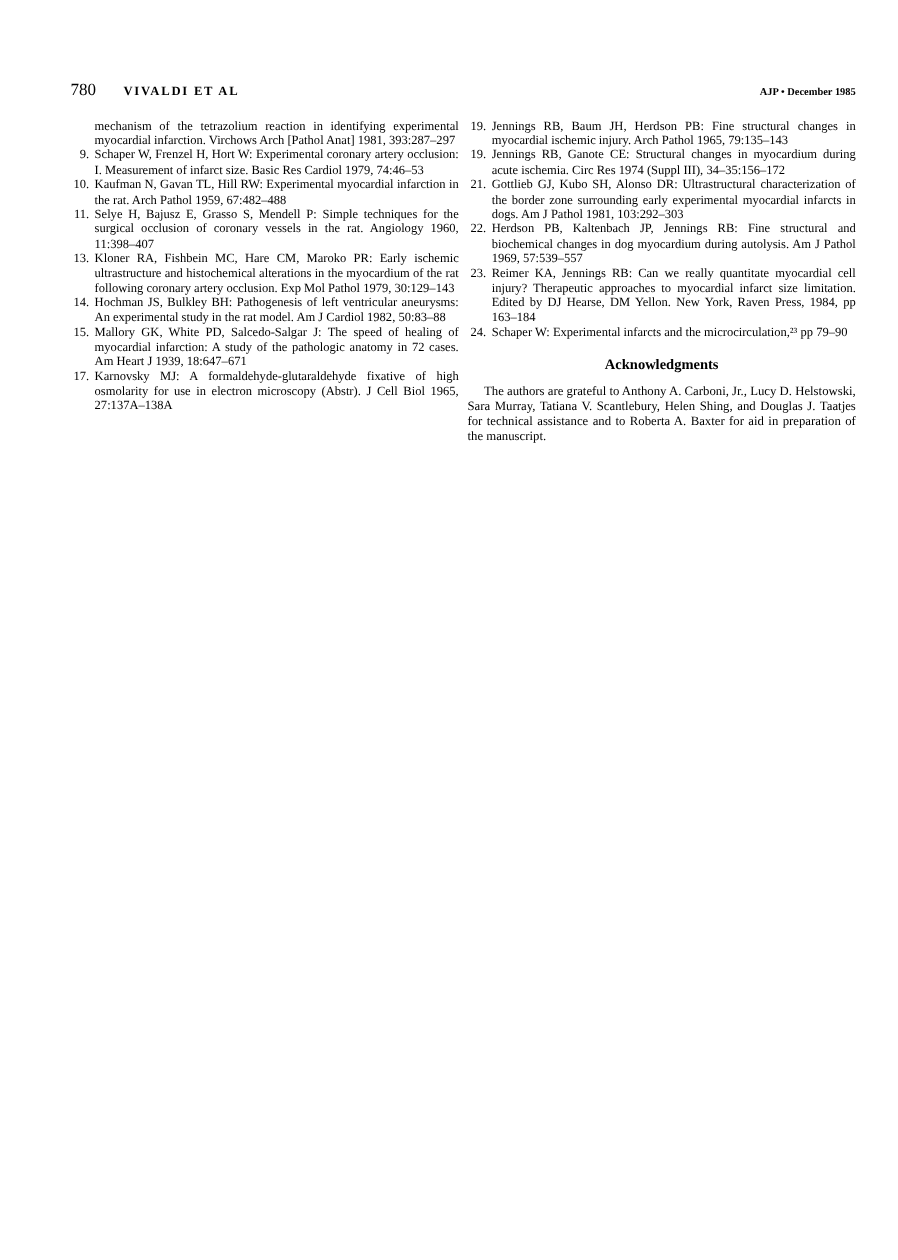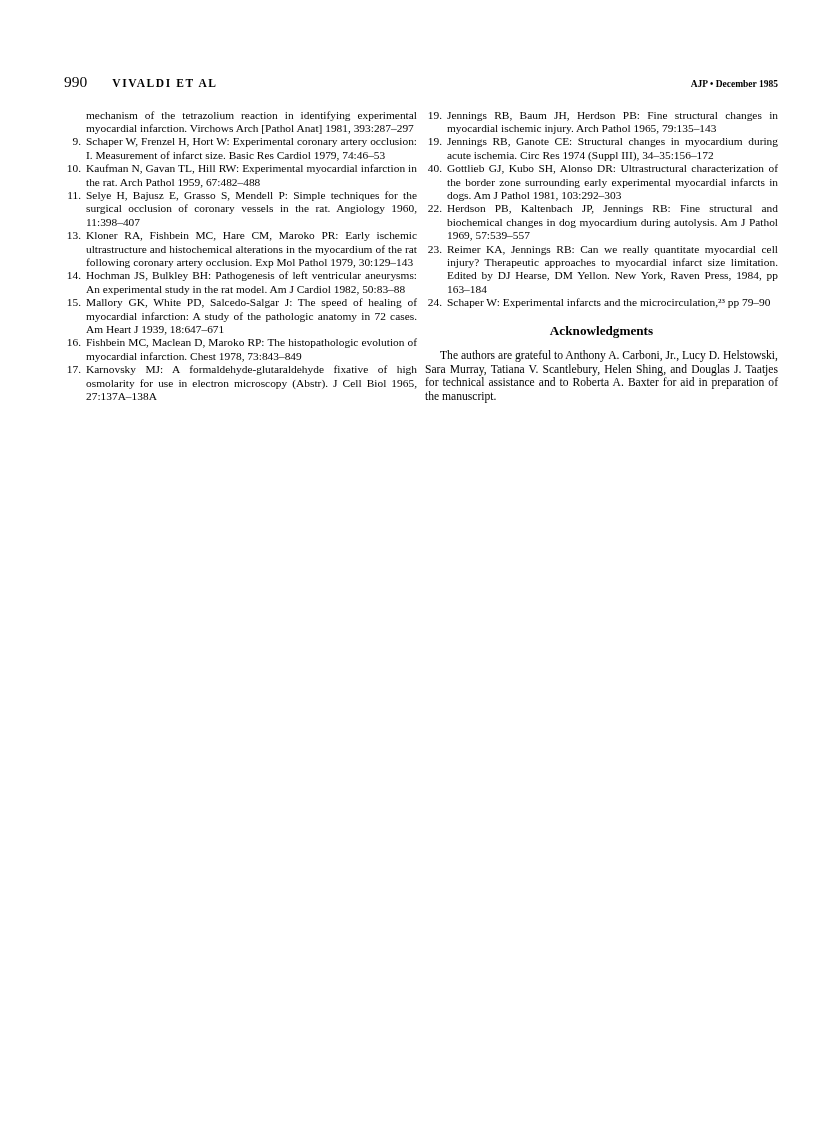--- a/index.html
+++ b/index.html
@@ -83,21 +83,21 @@
     hyphens: auto;
     -webkit-hyphens: auto;
   }
 </style>
 </head>
 <body>
 
 <div class="page">
 
   <div class="header">
-    <span class="page-num">990</span>
+    <span class="page-num">780</span>
     <span class="running-head">VIVALDI ET AL</span>
     <span class="journal-info">AJP • December 1985</span>
   </div>
 
   <div class="columns">
 
     <div class="col">
       <div class="ref">
         <span class="ref-num"></span>
         <span class="ref-text">mechanism of the tetrazolium reaction in identifying experimental myocardial infarction. Virchows Arch [Pathol Anat] 1981, 393:287–297</span>
@@ -120,40 +120,36 @@
       </div>
       <div class="ref">
         <span class="ref-num">14.</span>
         <span class="ref-text">Hochman JS, Bulkley BH: Pathogenesis of left ventricular aneurysms: An experimental study in the rat model. Am J Cardiol 1982, 50:83–88</span>
       </div>
       <div class="ref">
         <span class="ref-num">15.</span>
         <span class="ref-text">Mallory GK, White PD, Salcedo-Salgar J: The speed of healing of myocardial infarction: A study of the pathologic anatomy in 72 cases. Am Heart J 1939, 18:647–671</span>
       </div>
       <div class="ref">
-        <span class="ref-num">16.</span>
-        <span class="ref-text">Fishbein MC, Maclean D, Maroko RP: The histopathologic evolution of myocardial infarction. Chest 1978, 73:843–849</span>
-      </div>
-      <div class="ref">
         <span class="ref-num">17.</span>
         <span class="ref-text">Karnovsky MJ: A formaldehyde-glutaraldehyde fixative of high osmolarity for use in electron microscopy (Abstr). J Cell Biol 1965, 27:137A–138A</span>
       </div>
     </div>
 
     <div class="col">
       <div class="ref">
         <span class="ref-num">19.</span>
         <span class="ref-text">Jennings RB, Baum JH, Herdson PB: Fine structural changes in myocardial ischemic injury. Arch Pathol 1965, 79:135–143</span>
       </div>
       <div class="ref">
         <span class="ref-num">19.</span>
         <span class="ref-text">Jennings RB, Ganote CE: Structural changes in myocardium during acute ischemia. Circ Res 1974 (Suppl III), 34–35:156–172</span>
       </div>
       <div class="ref">
-        <span class="ref-num">40.</span>
+        <span class="ref-num">21.</span>
         <span class="ref-text">Gottlieb GJ, Kubo SH, Alonso DR: Ultrastructural characterization of the border zone surrounding early experimental myocardial infarcts in dogs. Am J Pathol 1981, 103:292–303</span>
       </div>
       <div class="ref">
         <span class="ref-num">22.</span>
         <span class="ref-text">Herdson PB, Kaltenbach JP, Jennings RB: Fine structural and biochemical changes in dog myocardium during autolysis. Am J Pathol 1969, 57:539–557</span>
       </div>
       <div class="ref">
         <span class="ref-num">23.</span>
         <span class="ref-text">Reimer KA, Jennings RB: Can we really quantitate myocardial cell injury? Therapeutic approaches to myocardial infarct size limitation. Edited by DJ Hearse, DM Yellon. New York, Raven Press, 1984, pp 163–184</span>
       </div>

